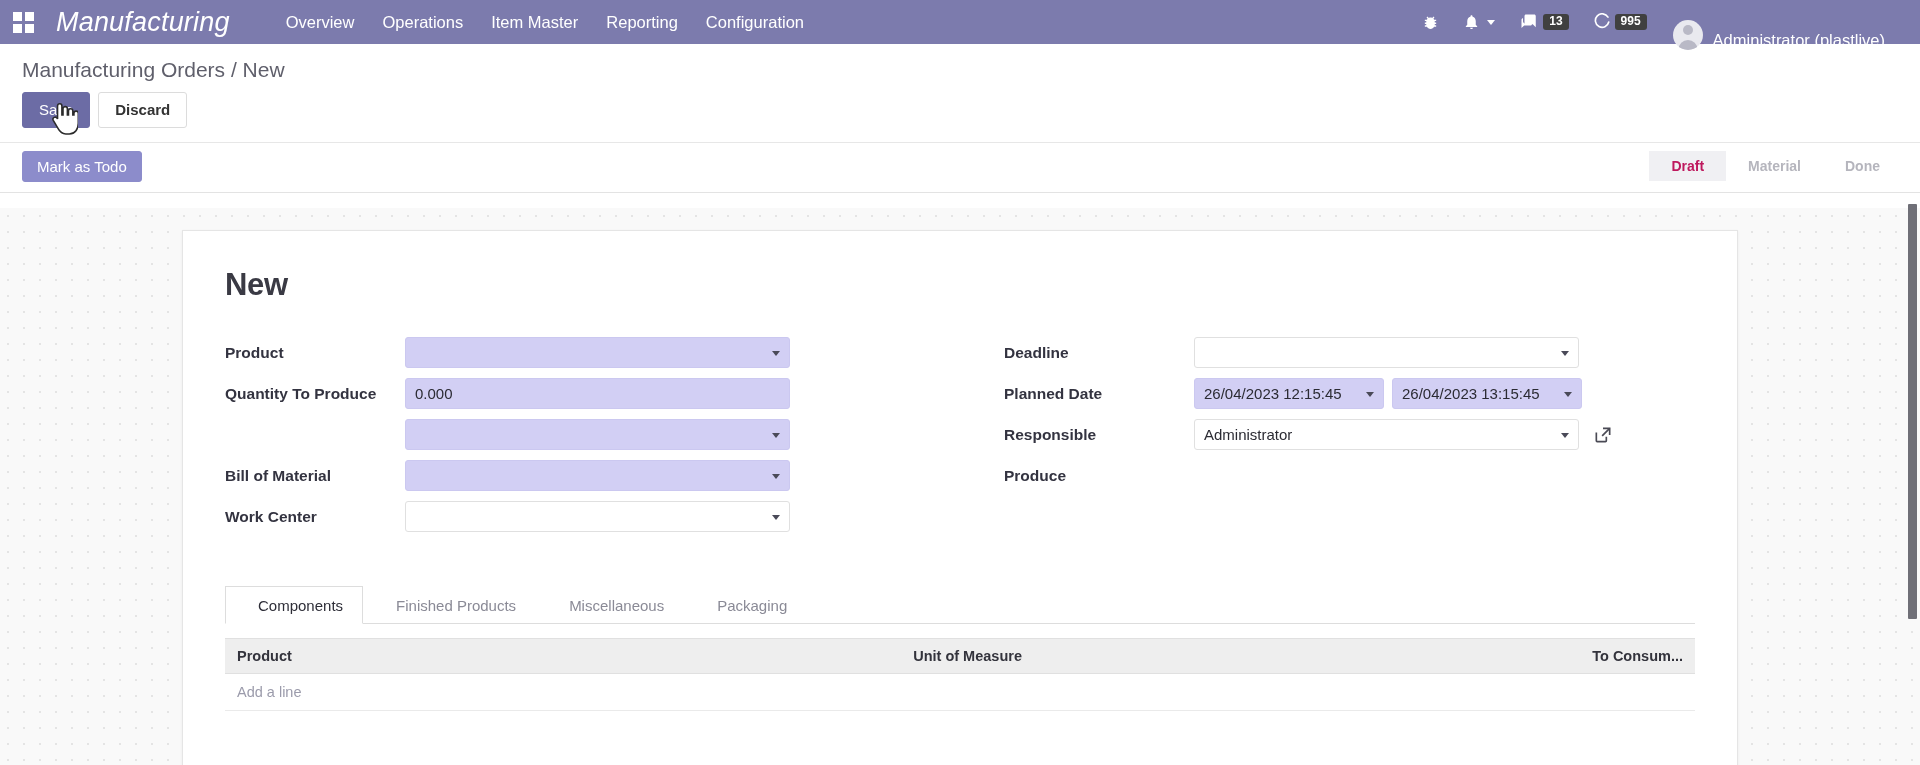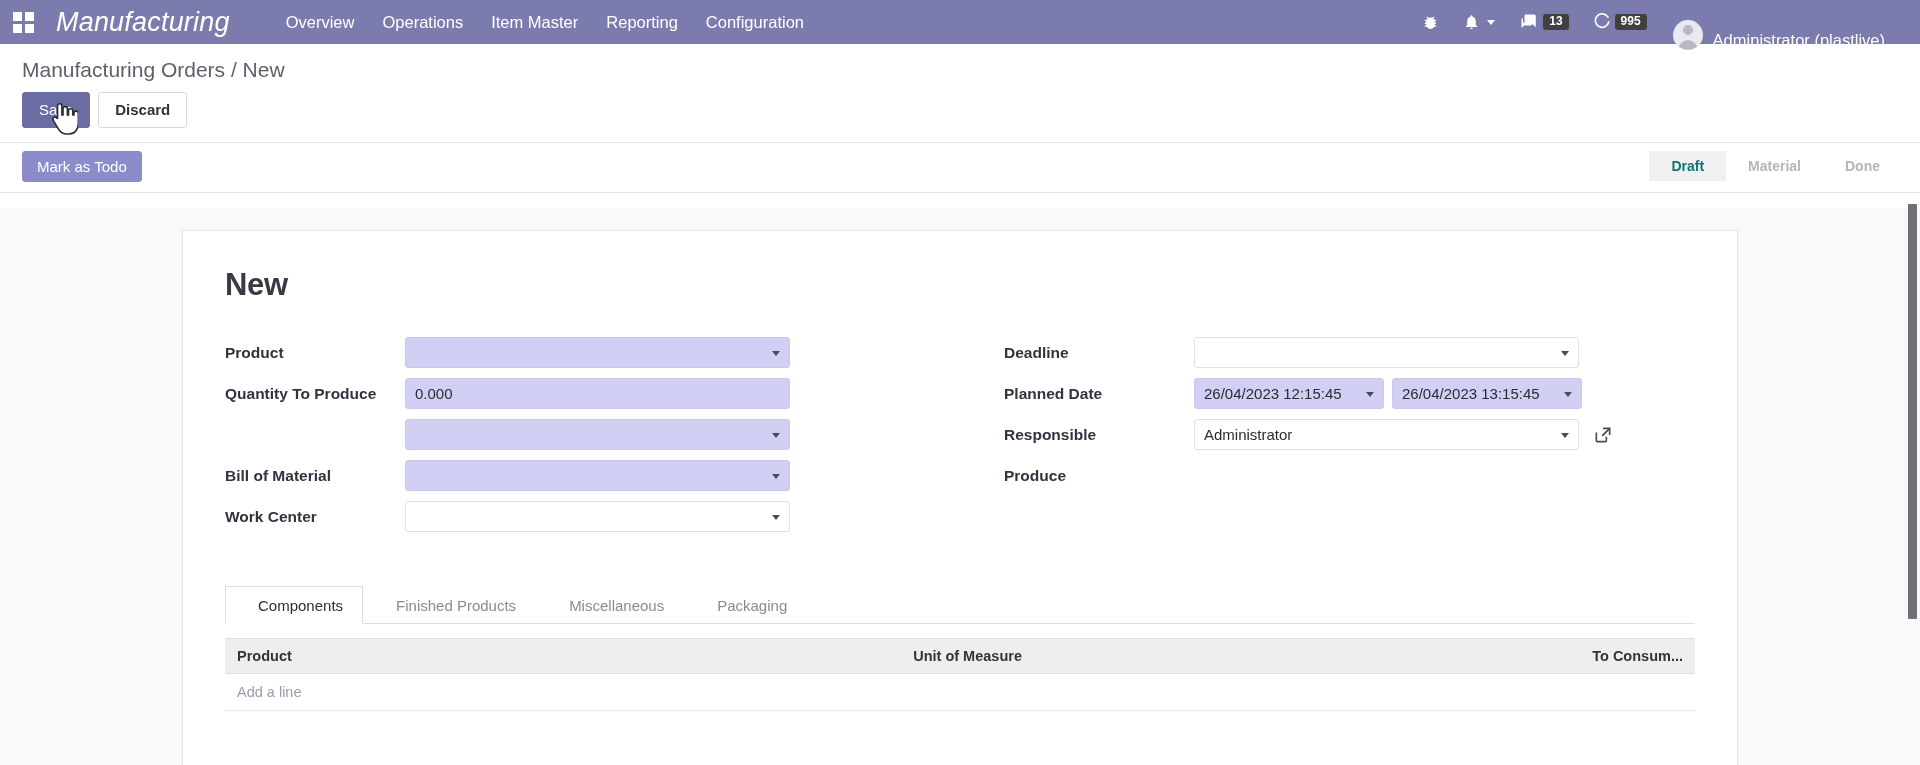--- a/index.html
+++ b/index.html
@@ -202,21 +202,21 @@
   .status-step {
     font-size: 14px;
     font-weight: 700;
     color: #b5b5bd;
     padding: 7px 22px 7px 22px;
     white-space: nowrap;
     cursor: pointer;
     position: relative;
   }
   .status-step.active {
-    color: #0f766e;
+    color: #be185d;
     background: #f0f0f3;
     border-radius: 0;
   }
 
   
   .content-area {
     position: absolute;
     top: 208px;
     left: 0;
     right: 0;

